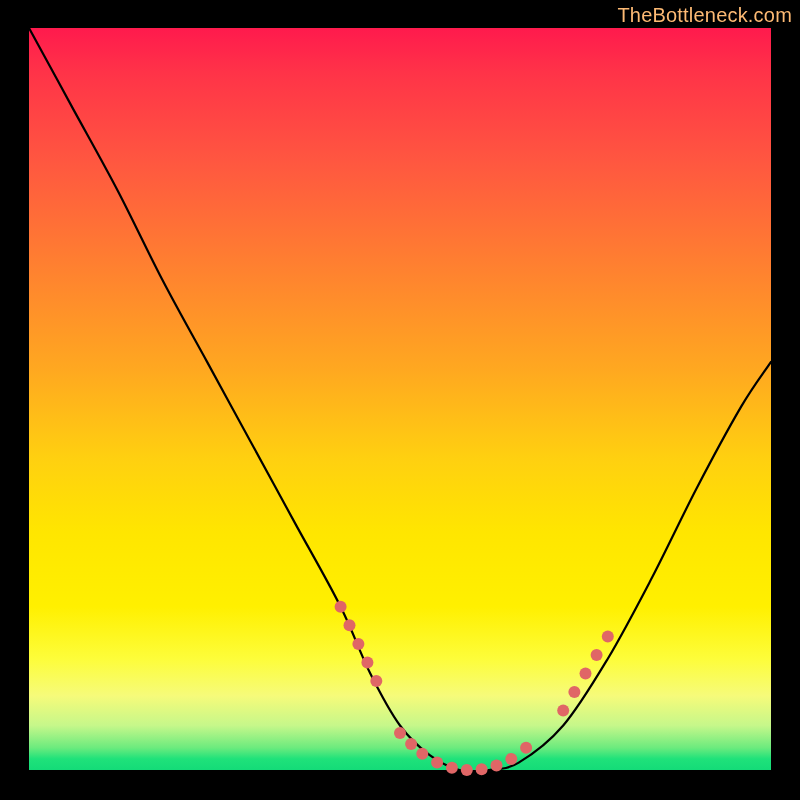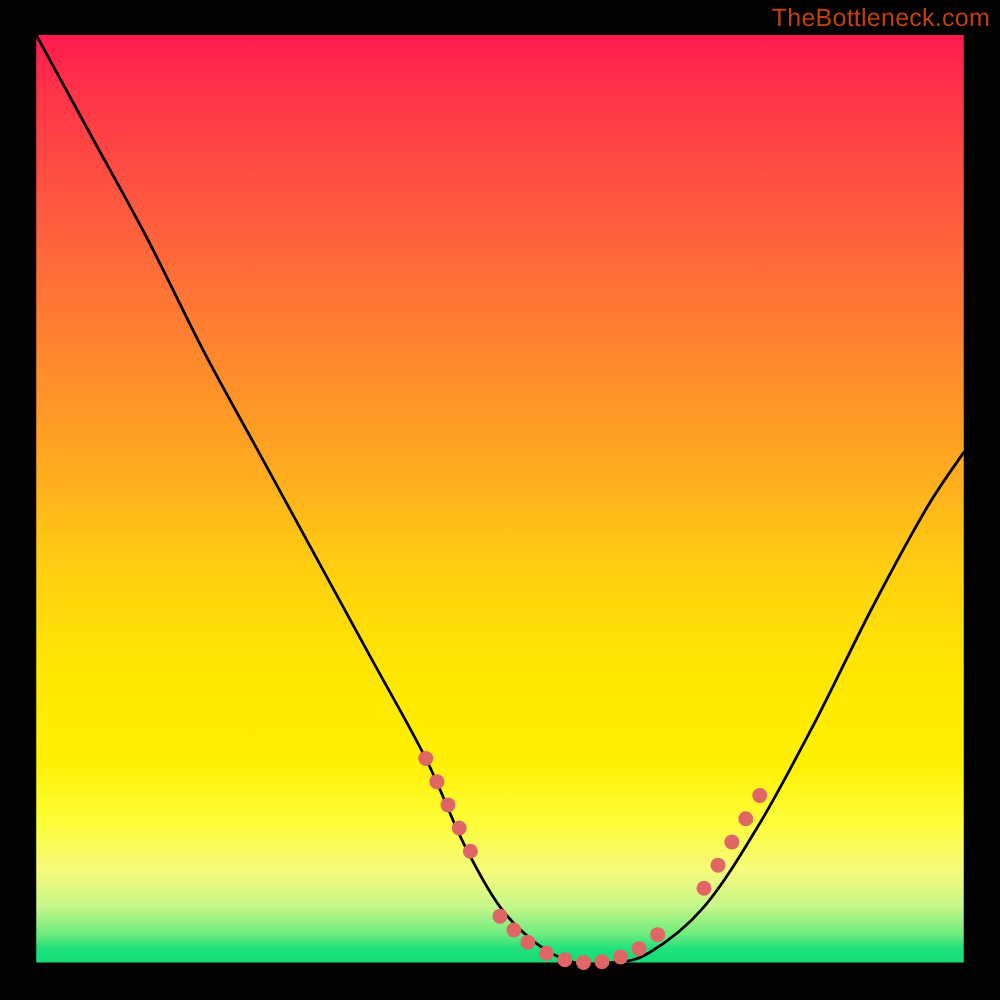--- a/index.html
+++ b/index.html
@@ -41,21 +41,21 @@
       #c6f78a 94%,
       #6ceb7e 97%,
       #1fe27a 98.5%,
       #14db78 100%
     );
   }
   .watermark {
     position: absolute;
     top: 4px;
     right: 8px;
-    color: #c2410c;
+    color: #fdba74;
     font-size: 20px;
     font-weight: 400;
     letter-spacing: 0.2px;
     user-select: none;
   }
   svg.curve {
     position: absolute;
     left: 0;
     top: 0;
     width: 742px;

